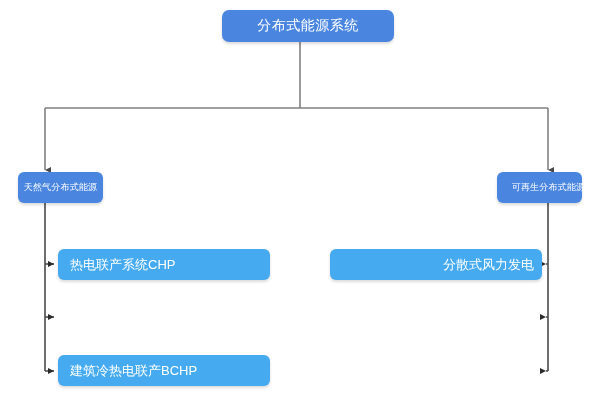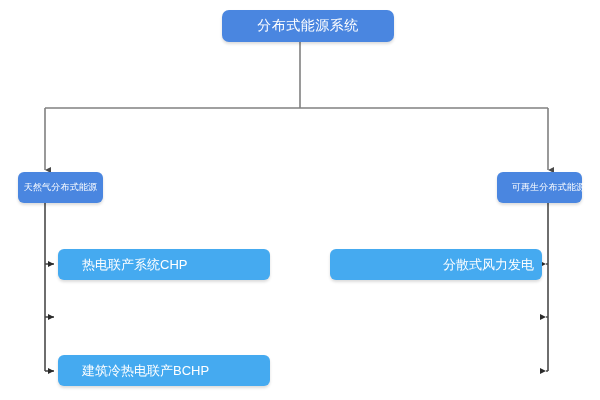--- a/index.html
+++ b/index.html
@@ -67,21 +67,21 @@
   
   .node-leaf {
     width: 212px;
     height: 31px;
     background: #45aaf0;
     font-size: 13px;
   }
   .node-leaf.left {
     left: 58px;
     justify-content: flex-start;
-    padding-left: 24px;
+    padding-left: 12px;
   }
   .node-leaf.right {
     left: 330px;
     justify-content: flex-end;
     padding-right: 8px;
   }
   .leaf-row-0 { top: 249px; }
   .leaf-row-1 { top: 302px; }
   .leaf-row-2 { top: 355px; }
 </style>

